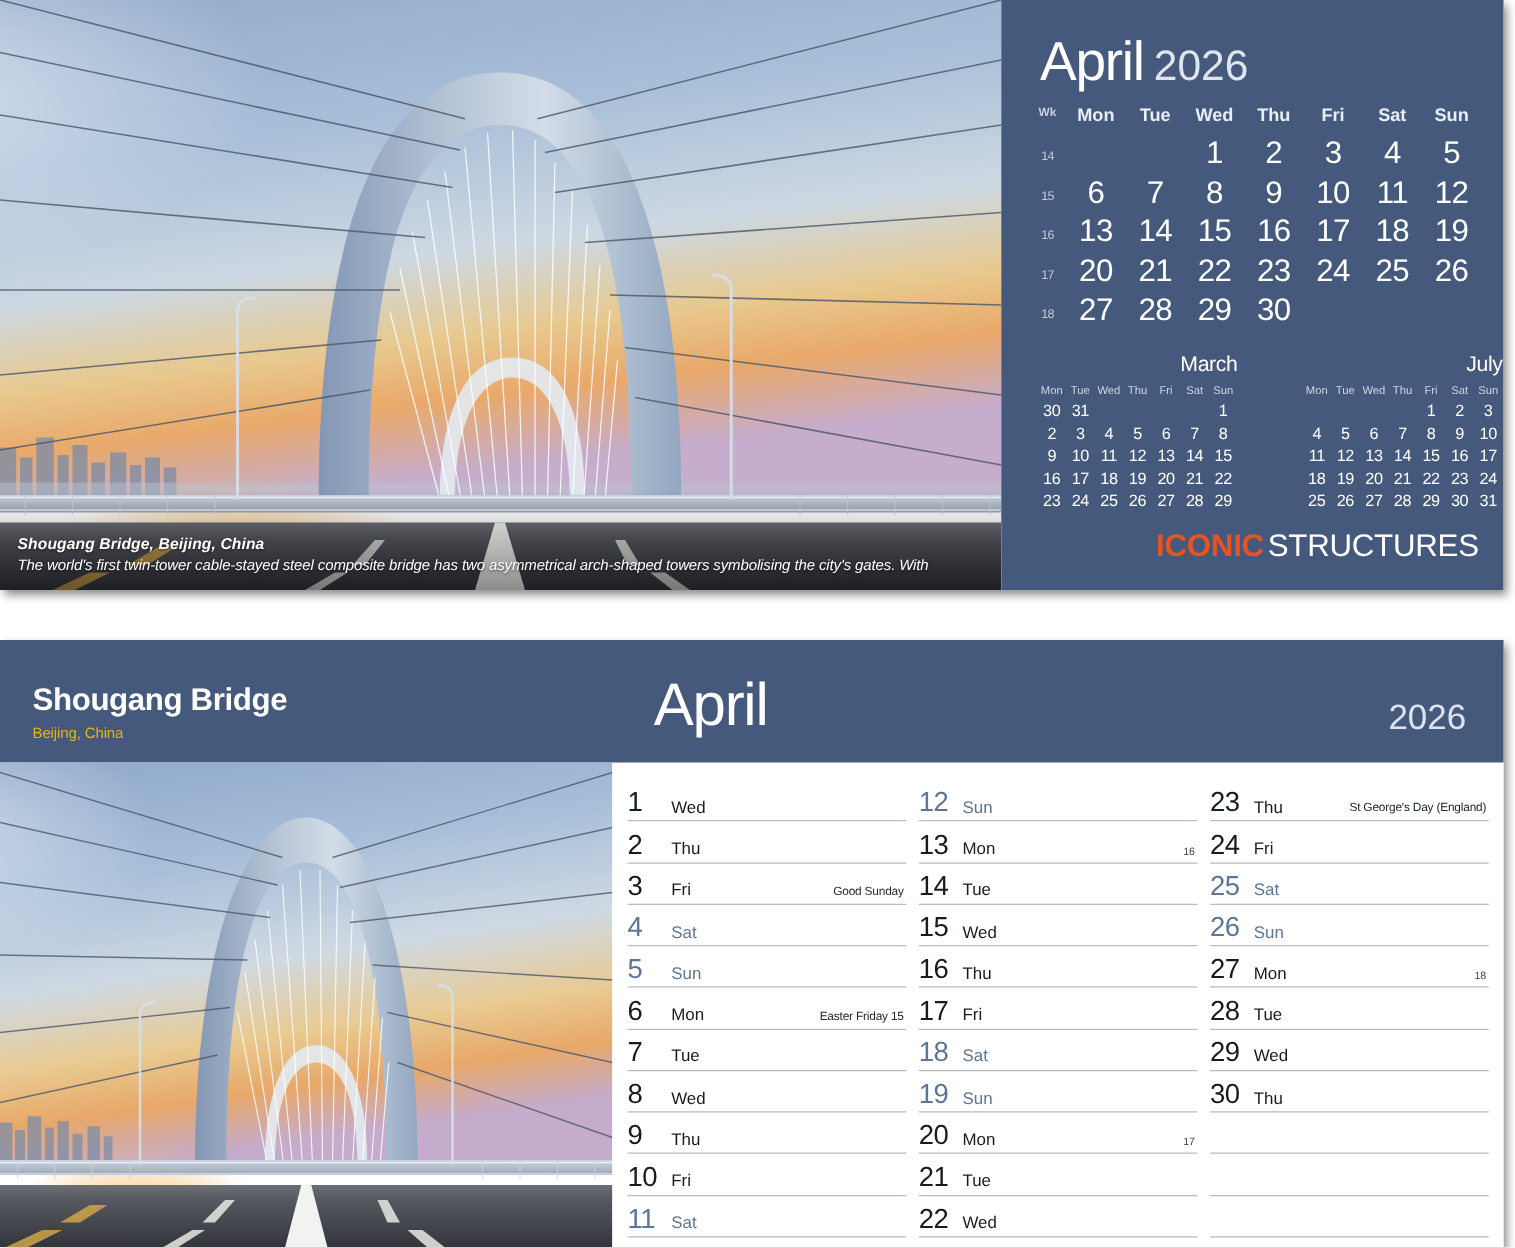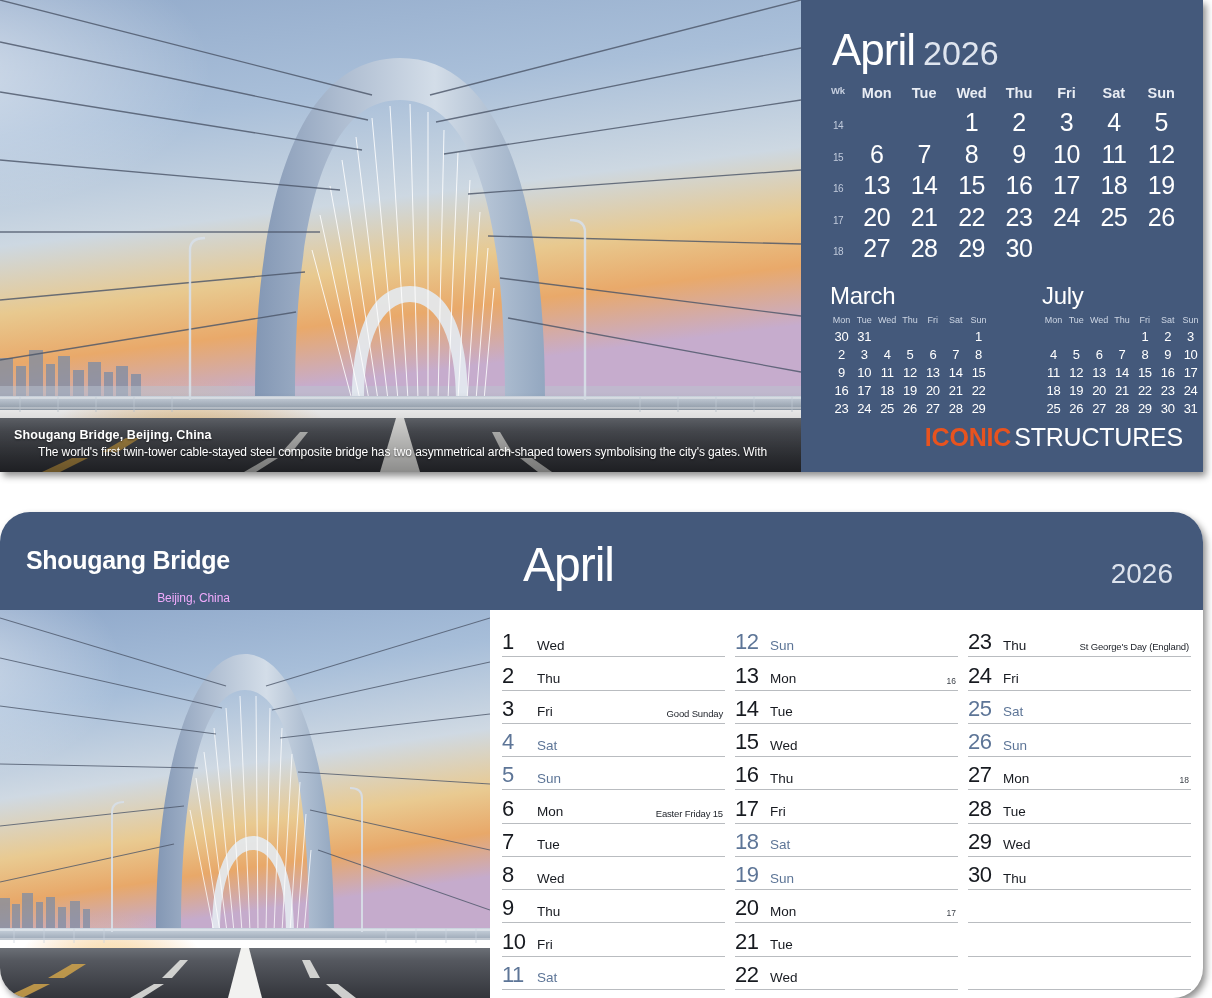--- a/index.html
+++ b/index.html
@@ -28,29 +28,29 @@
 
   
   .photo-svg { position: absolute; left:0; top:0; width:100%; height:100%; display:block; }
 
   
   .caption {
     position: absolute; left: 14px; bottom: 12px; right: 10px;
     color: #ffffff;
     text-shadow: 0 1px 2px rgba(0,0,0,0.55);
     z-index: 6;
+    font-style: italic;
   }
   .caption-title {
     font-size: 12.5px; font-weight: bold; letter-spacing: .1px;
     margin-bottom: 3px;
   }
   .caption-body {
     font-size: 12px; line-height: 15.5px; letter-spacing: -.1px;
     max-width: 790px;
-    text-align: center;
   }
 
   
   .cal-head { position: absolute; left: 31px; top: 28px; display: flex; align-items: baseline; }
   .cal-month {
     font-size: 44px; color: #ffffff; font-weight: 400;
     letter-spacing: -1px; line-height: 1;
   }
   .cal-year {
     font-size: 34px; color: #dfe5ef; font-weight: 300;
@@ -75,22 +75,22 @@
     letter-spacing: -.5px;
   }
   .gc.wknum {
     font-size: 10px; color: #c0cadb; line-height: 38px; font-weight: 400;
   }
 
   
   .minis { position: absolute; left: 29px; top: 282px; display: flex; gap: 52px; }
   .mini { width: 160px; }
   .mini-title {
-    font-size: 24px; color: #ffffff; font-weight: 400;
-    margin-bottom: 5px; letter-spacing: -.3px;
+    font-size: 17px; color: #ffffff; font-weight: 400;
+    margin-bottom: 5px; letter-spacing: -.3px; text-align: right;
   }
   .mini-grid { display: grid; grid-template-columns: repeat(7, 1fr); }
   .mh { font-size: 9px; color: #cdd6e4; text-align: center; padding-bottom: 3px; }
   .mc {
     font-size: 13px; color: #ffffff; text-align: center;
     height: 18px; line-height: 18px; font-weight: 400; letter-spacing: -.3px;
   }
   .mc.empty { color: transparent; }
 
   
@@ -100,30 +100,29 @@
   }
   .brand .b1 { color: #e8531f; font-weight: bold; }
   .brand .b2 { color: #ffffff; font-weight: 300; margin-left: 3px; }
 
   
   .bottom-panel {
     position: absolute; left: 0; top: 512px; width: 1203px; height: 486px;
     background: #ffffff;
     box-shadow: 3px 4px 7px rgba(0,0,0,0.45);
     overflow: hidden;
-    border-radius: 30px;
   }
   .bp-header {
     position: relative; width: 100%; height: 98px; background: #44597b;
   }
   .bp-left { position: absolute; left: 26px; top: 34px; }
   .bp-title {
     font-size: 25px; color: #ffffff; font-weight: bold; letter-spacing: -.3px;
   }
-  .bp-sub { font-size: 12px; color: #f0abfc; margin-top: 16px; letter-spacing: -.1px; text-align: right; }
+  .bp-sub { font-size: 12px; color: #eab308; margin-top: 4px; letter-spacing: -.1px; }
   .bp-month {
     position: absolute; left: 523px; top: 25px;
     font-size: 48px; color: #ffffff; font-weight: 400; letter-spacing: -1px;
   }
   .bp-year {
     position: absolute; right: 30px; top: 46px;
     font-size: 28px; color: #dde3ed; font-weight: 300;
   }
 
   .bp-body { position: relative; width: 100%; height: 388px; }

